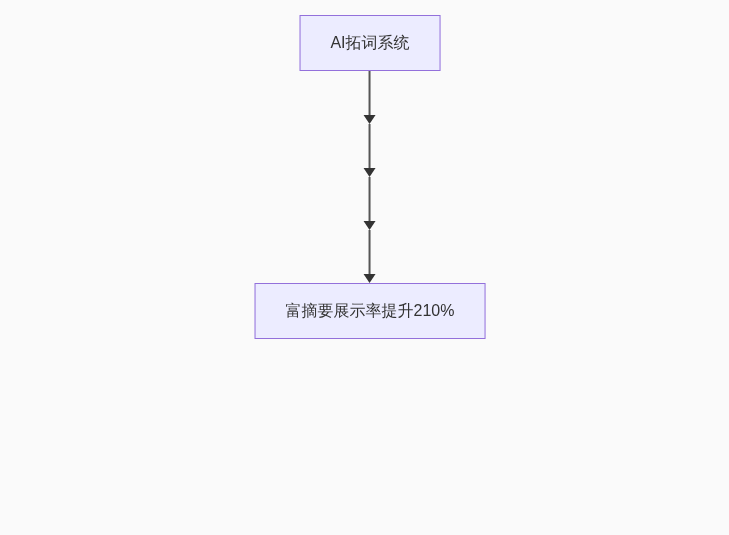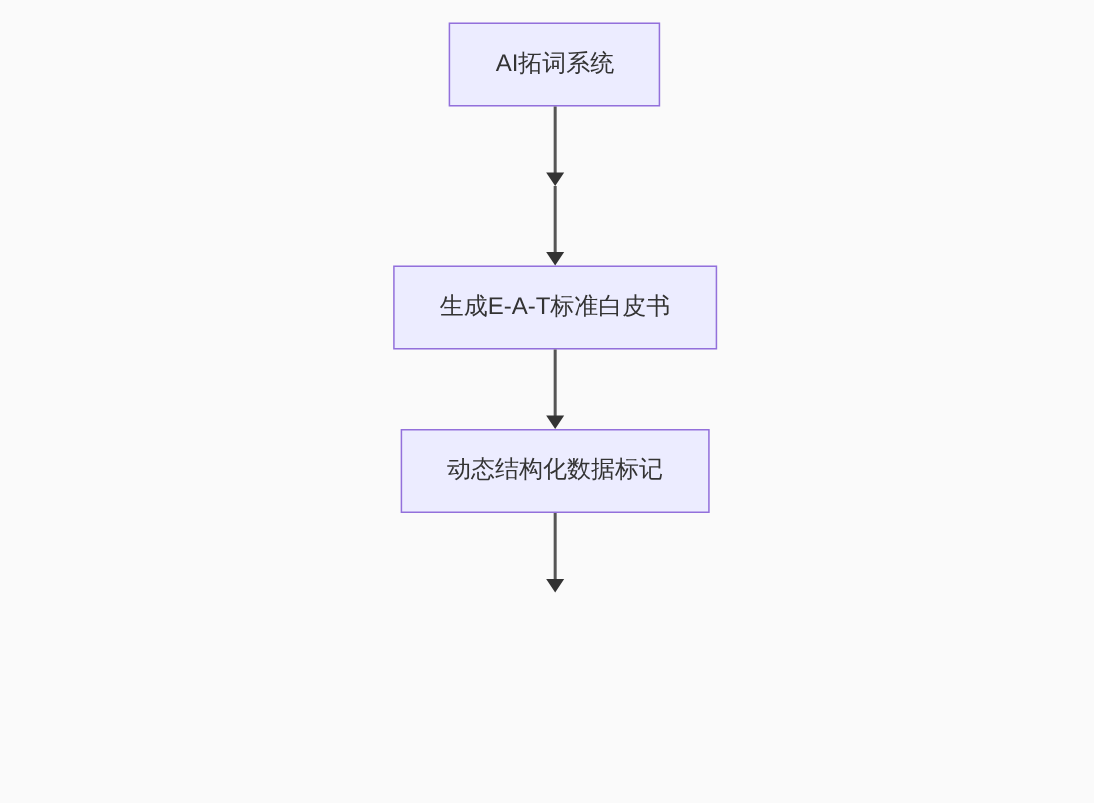--- a/index.html
+++ b/index.html
@@ -84,33 +84,30 @@
       <div class="edge-line"></div>
       <div class="edge-arrowhead"></div>
     </div>
 
 
     <div class="flow-edge">
       <div class="edge-line"></div>
       <div class="edge-arrowhead"></div>
     </div>
 
-    <div class="flow-node">
-      <span>生成E-A-T标准白皮书</span>
+
+    <div class="flow-edge">
+      <div class="edge-line"></div>
+      <div class="edge-arrowhead"></div>
     </div>
+
 
     <div class="flow-edge">
       <div class="edge-line"></div>
       <div class="edge-arrowhead"></div>
     </div>
 
     <div class="flow-node">
-      <span>动态结构化数据标记</span>
+      <span>富摘要展示率提升210%</span>
     </div>
-
-    <div class="flow-edge">
-      <div class="edge-line"></div>
-      <div class="edge-arrowhead"></div>
-    </div>
-
 
   </div>
 </div>
 
 </body></html>

